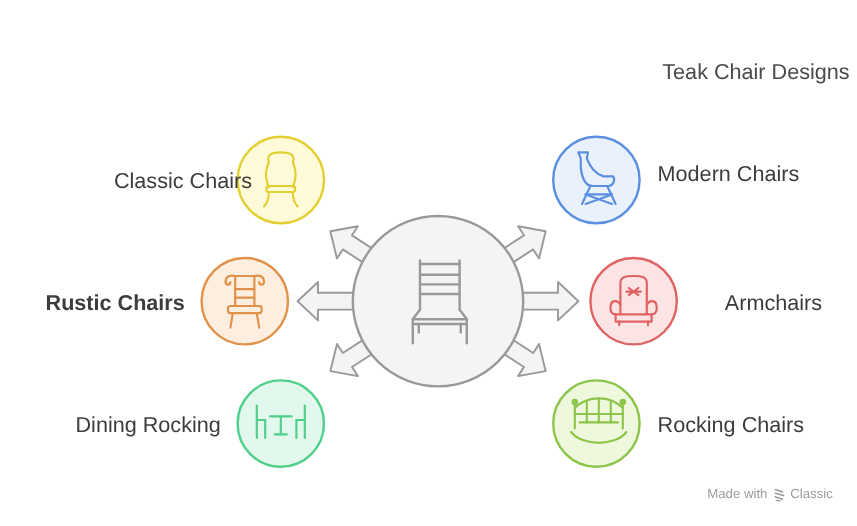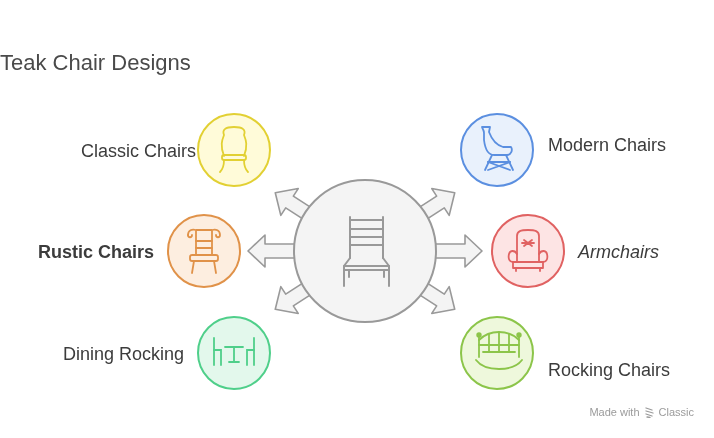--- a/index.html
+++ b/index.html
@@ -1,18 +1,18 @@
 <!DOCTYPE html>
 <html><head>
 <meta charset="utf-8">
 <style>
   html, body { margin:0; padding:0; background:#ffffff; }
   body { width:714px; height:438px; position:relative; overflow:hidden; font-family:"Liberation Sans", sans-serif; }
   svg.diagram { position:absolute; left:0; top:0; }
-  .title { position:absolute; left:0; width:708px; top:50px; text-align:left; font-size:22px; color:#4a4a4a; }
+  .title { position:absolute; left:0; width:708px; top:50px; text-align:right; font-size:18px; color:#4a4a4a; }
   .label { position:absolute; font-size:18px; color:#3c3c3c; white-space:nowrap; line-height:20px; }
   .label.left { text-align:right; }
   .footer { position:absolute; right:20px; top:406px; font-size:11px; color:#9b9b9b; display:flex; align-items:flex-end; gap:4px; }
 </style>
 </head>
 <body>
 
 <svg class="diagram" width="714" height="438" viewBox="0 0 714 438">
 
   <g fill="#f4f4f4" stroke="#999999" stroke-width="1.6" stroke-linejoin="round">
@@ -134,26 +134,26 @@
       <line x1="509" y1="334" x2="509" y2="352"></line>
       <line x1="479" y1="345" x2="519" y2="345"></line>
       <line x1="483" y1="352" x2="515" y2="352"></line>
       <path d="M476,360 C485,372 513,372 522,360"></path>
     </g>
   </g>
 </svg>
 
 <div class="title">Teak Chair Designs</div>
 
-<div class="label left" style="right:518px; top:141px;">Classic Chairs</div>
+<div class="label left" style="right:504px; top:141px;">Classic Chairs</div>
 <div class="label left" style="right:560px; top:242px;font-weight:bold;">Rustic Chairs</div>
 <div class="label left" style="right:530px; top:344px;">Dining Rocking</div>
 <div class="label" style="left:548px; top:135px;">Modern Chairs</div>
-<div class="label" style="left:578px; top:242px;font-style:italic;">Armchairs</div>
-<div class="label" style="left:548px; top:360px;">Rocking Chairs</div>
+<div class="label" style="left:604px; top:242px;">Armchairs</div>
+<div class="label" style="left:548px; top:344px;">Rocking Chairs</div>
 
 <div class="footer">
   <span>Made with</span>
   <svg width="11" height="11" viewBox="0 0 11 11">
     <g stroke="#9b9b9b" stroke-width="1.3" fill="none" stroke-linecap="round">
       <path d="M2,1 L8,3"></path>
         <path d="M2,4 L9,6"></path>
         <path d="M2,7 L8,9"></path>
         <path d="M3,10 L6,10.5"></path>
     </g>

